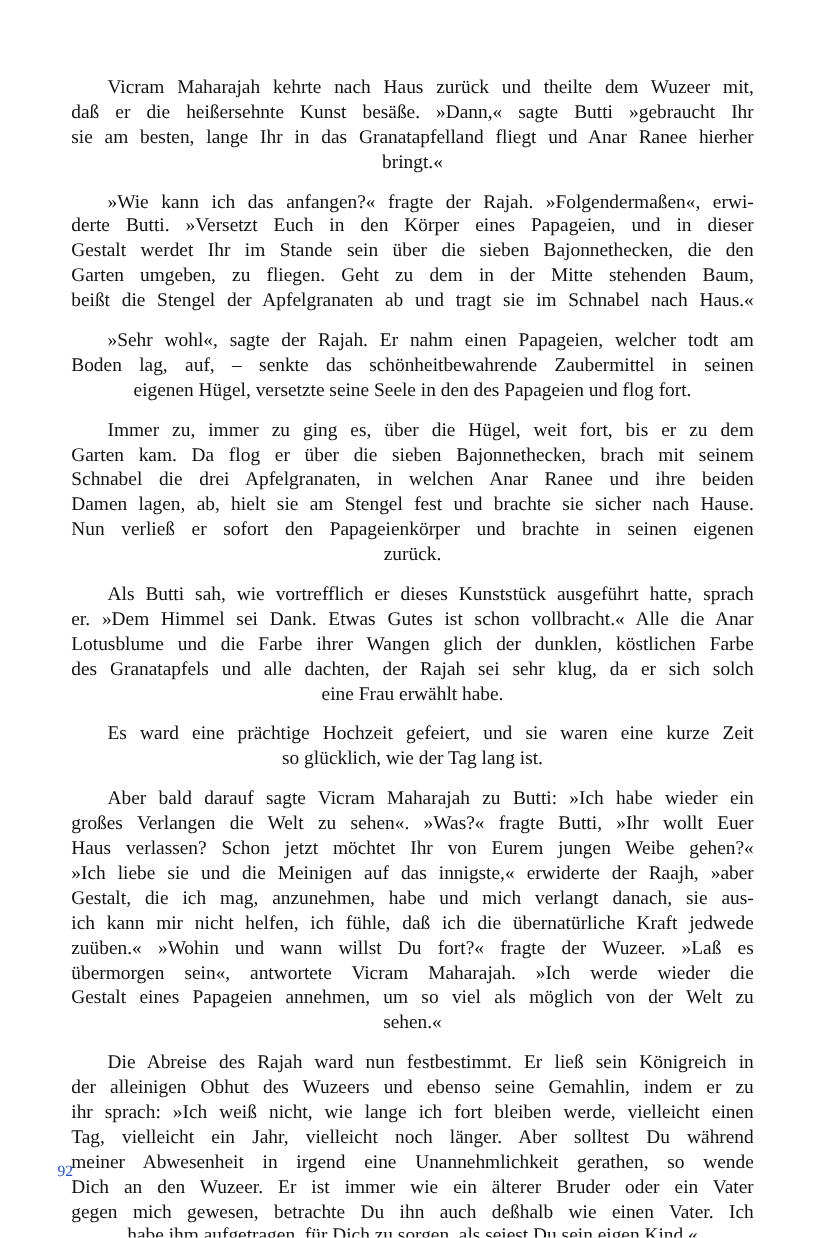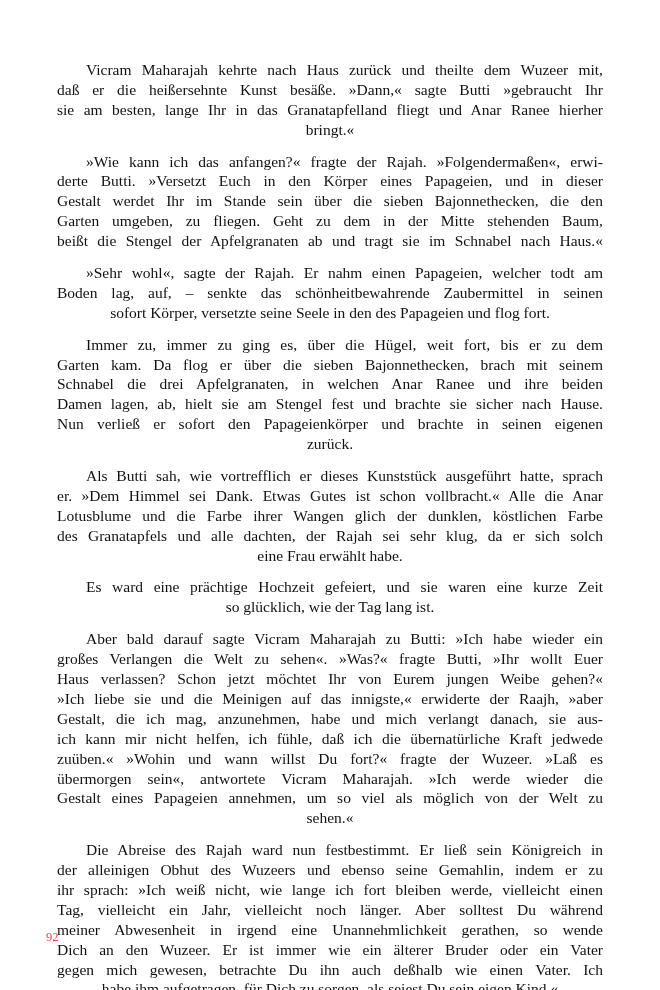--- a/index.html
+++ b/index.html
@@ -43,21 +43,21 @@
   }
   .line.first {
     padding-left: 29px;
   }
   .page-number {
     position: absolute;
     left: 46px;
     top: 929px;
     font-size: 12.5px;
     line-height: 16px;
-    color: #ef4444;
+    color: #1d4ed8;
   }
 </style>
 </head>
 <body>
 
 <div class="page">
   <div class="text-block">
       <div class="para">
         <div class="line first just">Vicram Maharajah kehrte nach Haus zurück und theilte dem Wuzeer mit,</div>
         <div class="line just">daß er die heißersehnte Kunst besäße. »Dann,« sagte Butti »gebraucht Ihr</div>
@@ -67,21 +67,21 @@
       <div class="para">
         <div class="line first just">»Wie kann ich das anfangen?« fragte der Rajah. »Folgendermaßen«, erwi-</div>
         <div class="line just">derte Butti. »Versetzt Euch in den Körper eines Papageien, und in dieser</div>
         <div class="line just">Gestalt werdet Ihr im Stande sein über die sieben Bajonnethecken, die den</div>
         <div class="line just">Garten umgeben, zu fliegen. Geht zu dem in der Mitte stehenden Baum,</div>
         <div class="line just">beißt die Stengel der Apfelgranaten ab und tragt sie im Schnabel nach Haus.«</div>
       </div>
       <div class="para">
         <div class="line first just">»Sehr wohl«, sagte der Rajah. Er nahm einen Papageien, welcher todt am</div>
         <div class="line just">Boden lag, auf, – senkte das schönheitbewahrende Zaubermittel in seinen</div>
-        <div class="line">sofort Körper, versetzte seine Seele in den des Papageien und flog fort.</div>
+        <div class="line">eigenen Hügel, versetzte seine Seele in den des Papageien und flog fort.</div>
       </div>
       <div class="para">
         <div class="line first just">Immer zu, immer zu ging es, über die Hügel, weit fort, bis er zu dem</div>
         <div class="line just">Garten kam. Da flog er über die sieben Bajonnethecken, brach mit seinem</div>
         <div class="line just">Schnabel die drei Apfelgranaten, in welchen Anar Ranee und ihre beiden</div>
         <div class="line just">Damen lagen, ab, hielt sie am Stengel fest und brachte sie sicher nach Hause.</div>
         <div class="line just">Nun verließ er sofort den Papageienkörper und brachte in seinen eigenen</div>
         <div class="line">zurück.</div>
       </div>
       <div class="para">

